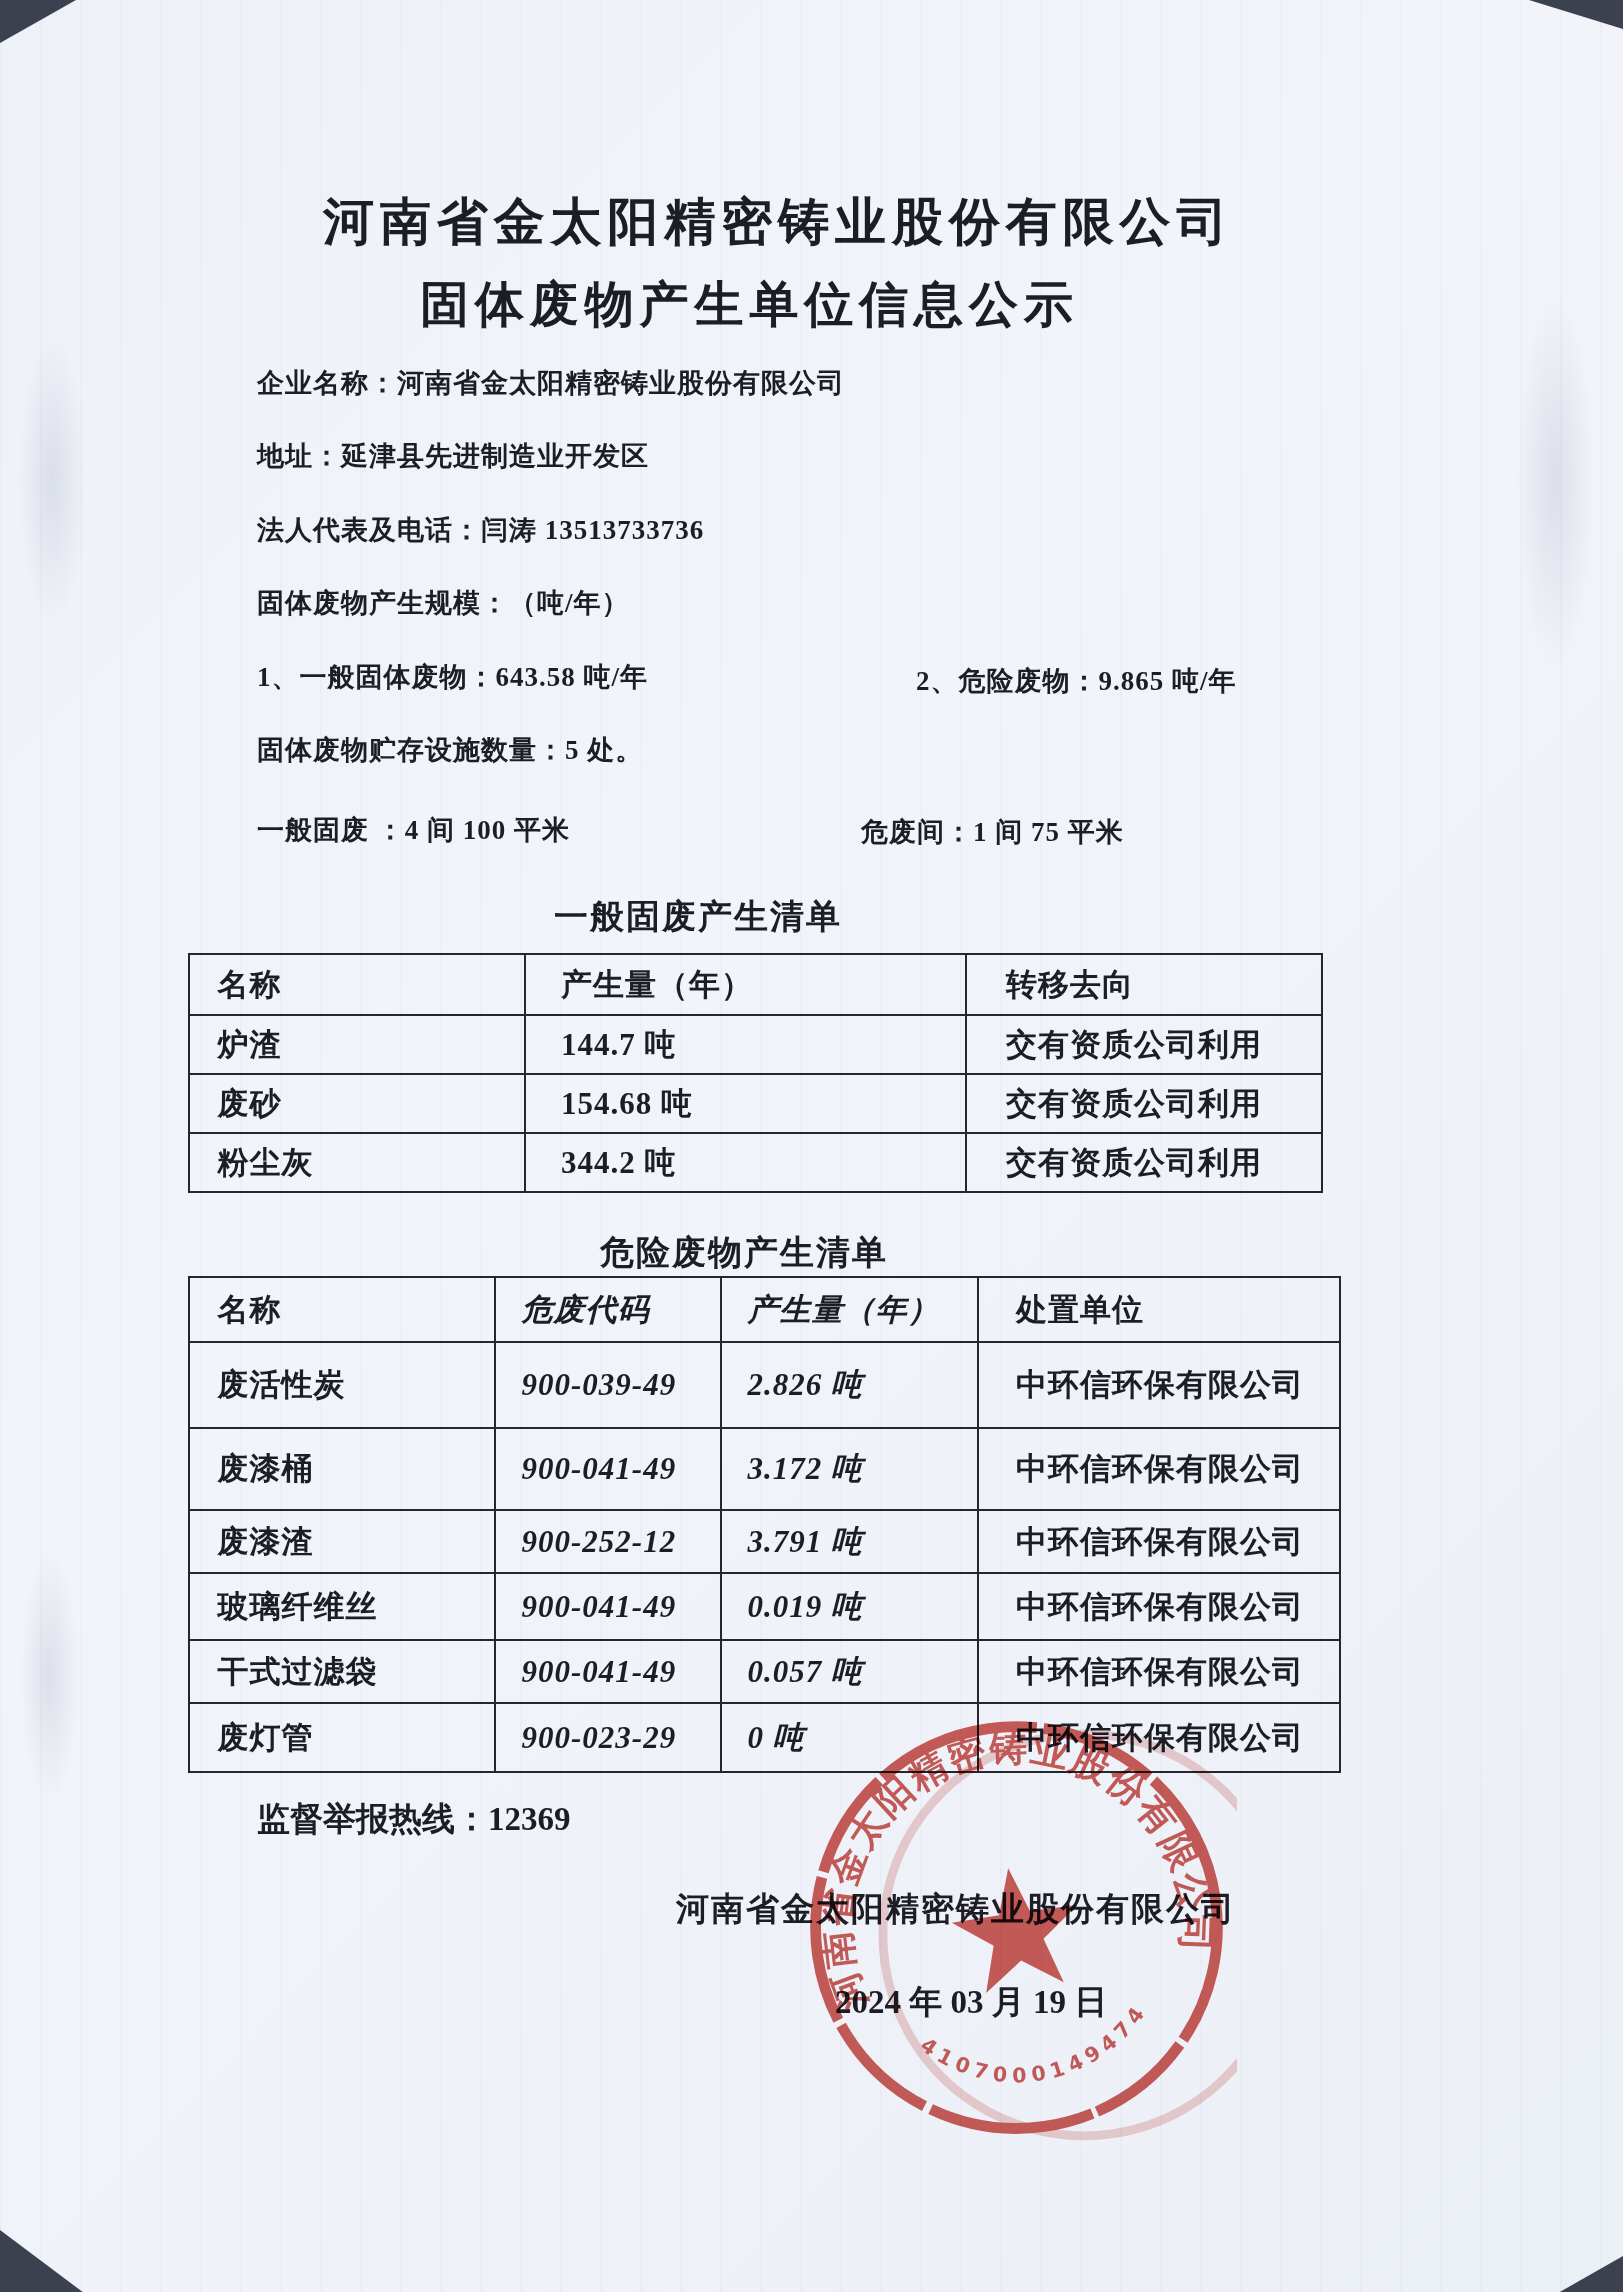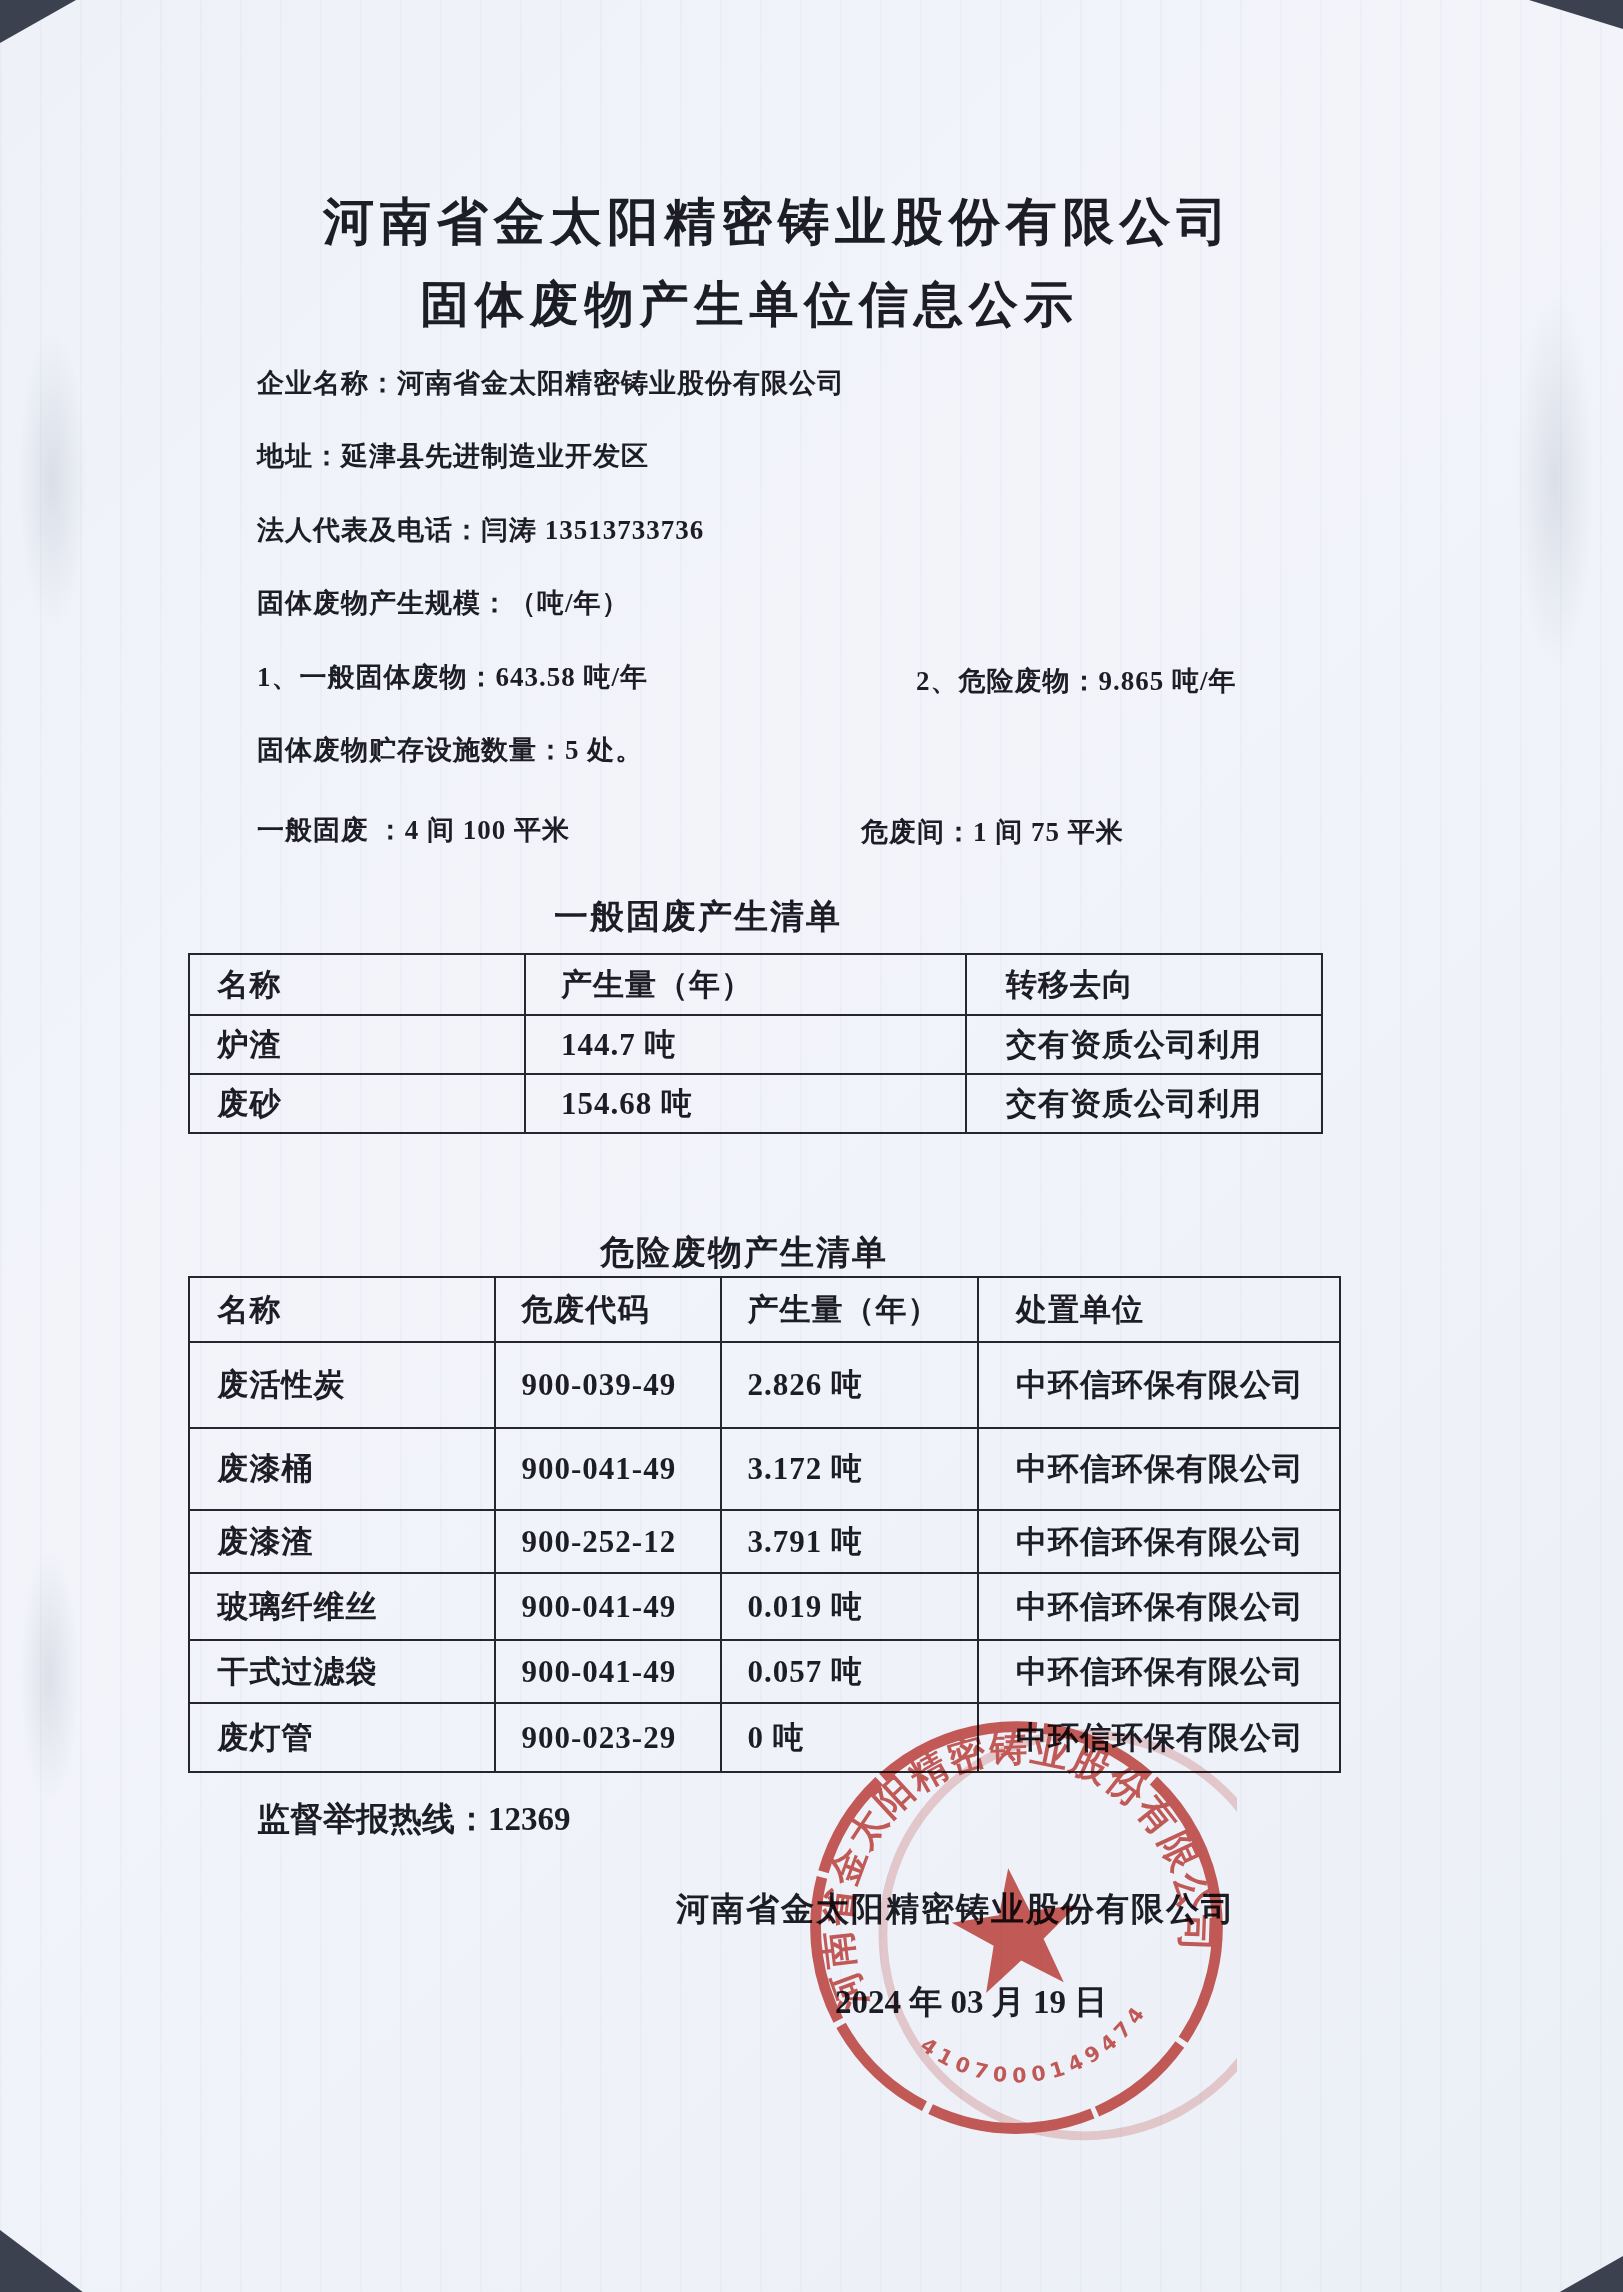--- a/index.html
+++ b/index.html
@@ -39,21 +39,21 @@
   #gtable .c3{padding-left:39px;}
   
   #htable{position:absolute;left:188px;top:1276px;width:1151px;}
   #htable tr.hd{height:65px;}
   #htable tr:nth-child(2){height:86px;}
   #htable tr:nth-child(3){height:82px;}
   #htable tr:nth-child(4){height:63px;}
   #htable tr:nth-child(5){height:67px;}
   #htable tr:nth-child(6){height:63px;}
   #htable tr:nth-child(7){height:69px;}
-  #htable .c2,#htable .c3{padding-left:25.5px;}
+  #htable .c2,#htable .c3{padding-left:25.5px;font-style:italic;}
   #htable .c4{padding-left:37px;}
   
   .seal{position:absolute;left:796px;top:1707px;width:441px;height:441px;
         mix-blend-mode:multiply;opacity:.82;}
   
   .artifact{position:absolute;background:#3c4150;pointer-events:none;}
   .a-tl{left:0;top:0;width:76px;height:43px;clip-path:polygon(0 0,100% 0,0 100%);}
   .a-tr{right:0;top:0;width:94px;height:29px;clip-path:polygon(100% 0,0 0,100% 100%);}
   .a-bl{left:0;bottom:0;width:84px;height:63px;clip-path:polygon(0 100%,0 0,100% 100%);}
   .a-br{right:0;bottom:0;width:65px;height:37px;clip-path:polygon(100% 100%,0 100%,100% 0);}
@@ -104,20 +104,25 @@
       <th class="c3">转移去向</th>
     </tr>
     <tr class="rw">
       <td>炉渣</td>
       <td class="c2">144.7 吨</td>
       <td class="c3">交有资质公司利用</td>
     </tr>
     <tr class="rw">
       <td>废砂</td>
       <td class="c2">154.68 吨</td>
+      <td class="c3">交有资质公司利用</td>
+    </tr>
+    <tr class="rw">
+      <td>粉尘灰</td>
+      <td class="c2">344.2 吨</td>
       <td class="c3">交有资质公司利用</td>
     </tr>
   </tbody>
     </table>
 
   <div class="abs caption" style="left:600px;top:1230px;">危险废物产生清单</div>
 
   <table class="doc" id="htable">
     <colgroup>
         <col style="width:306px">

